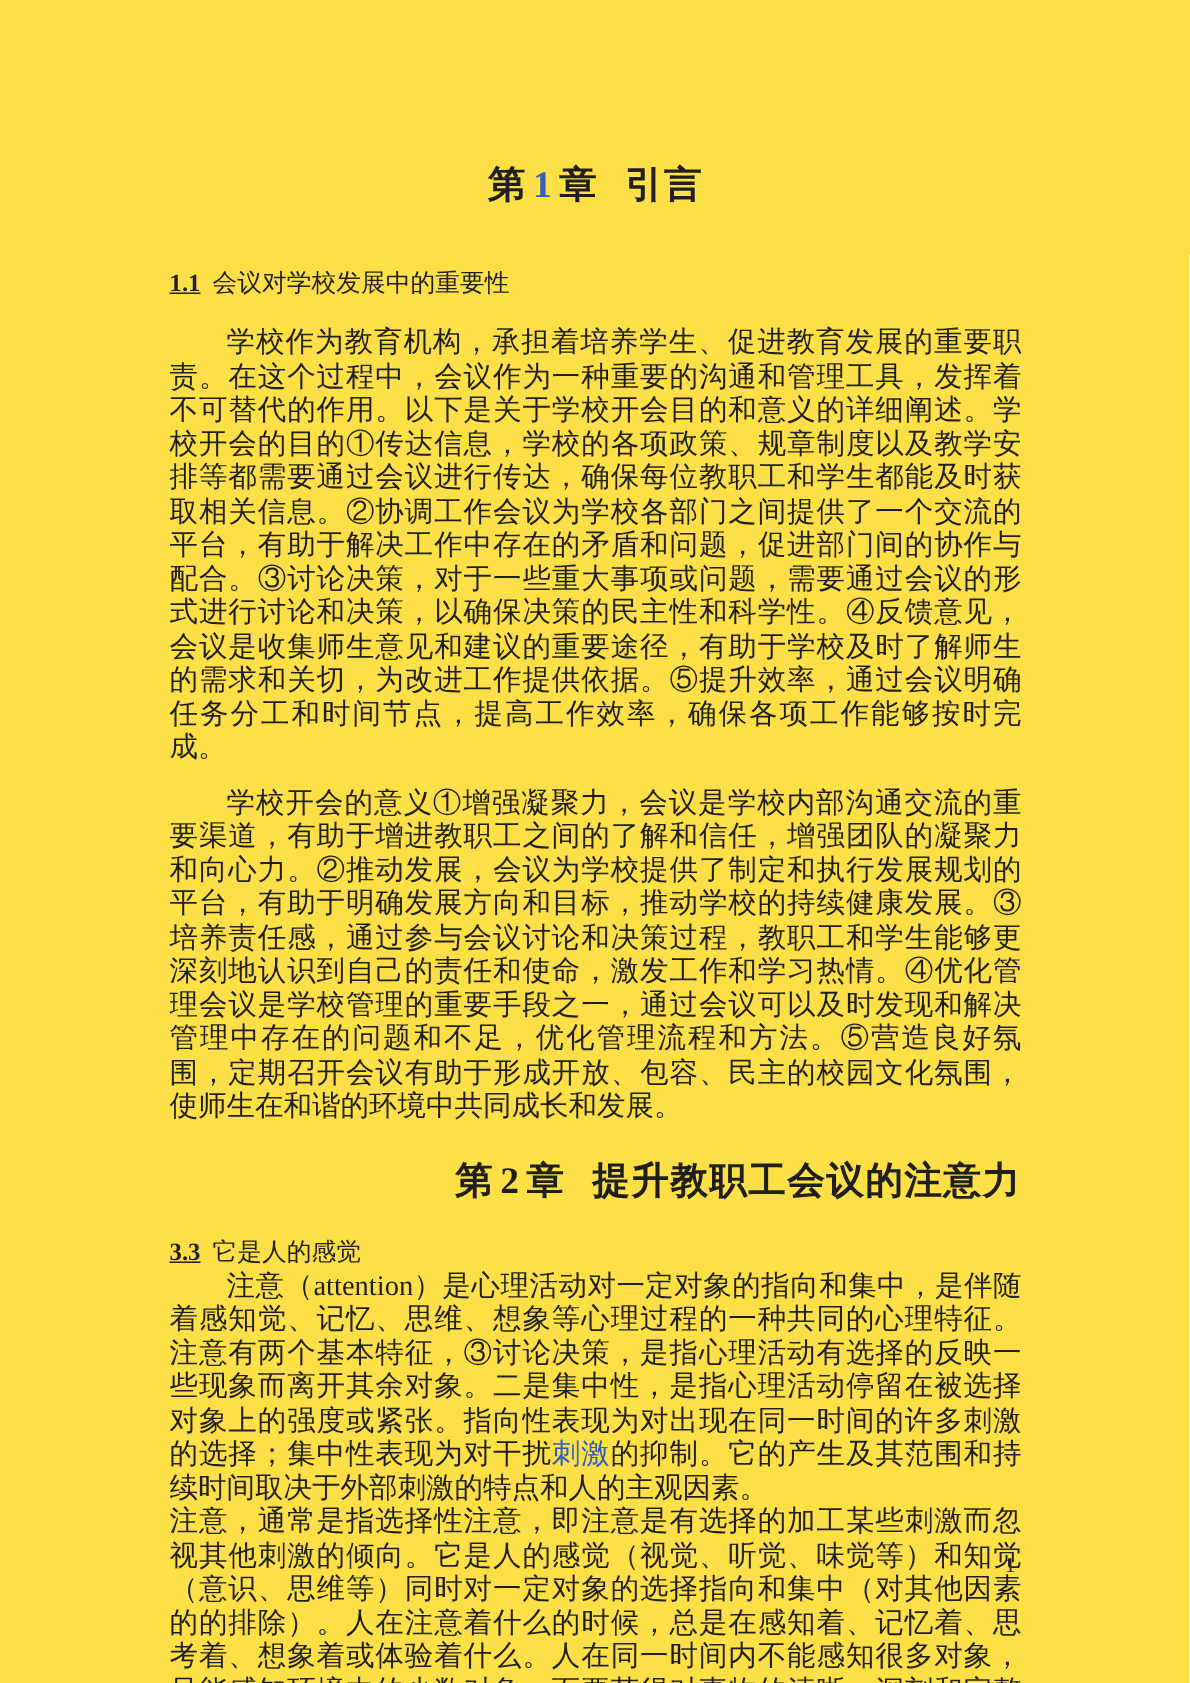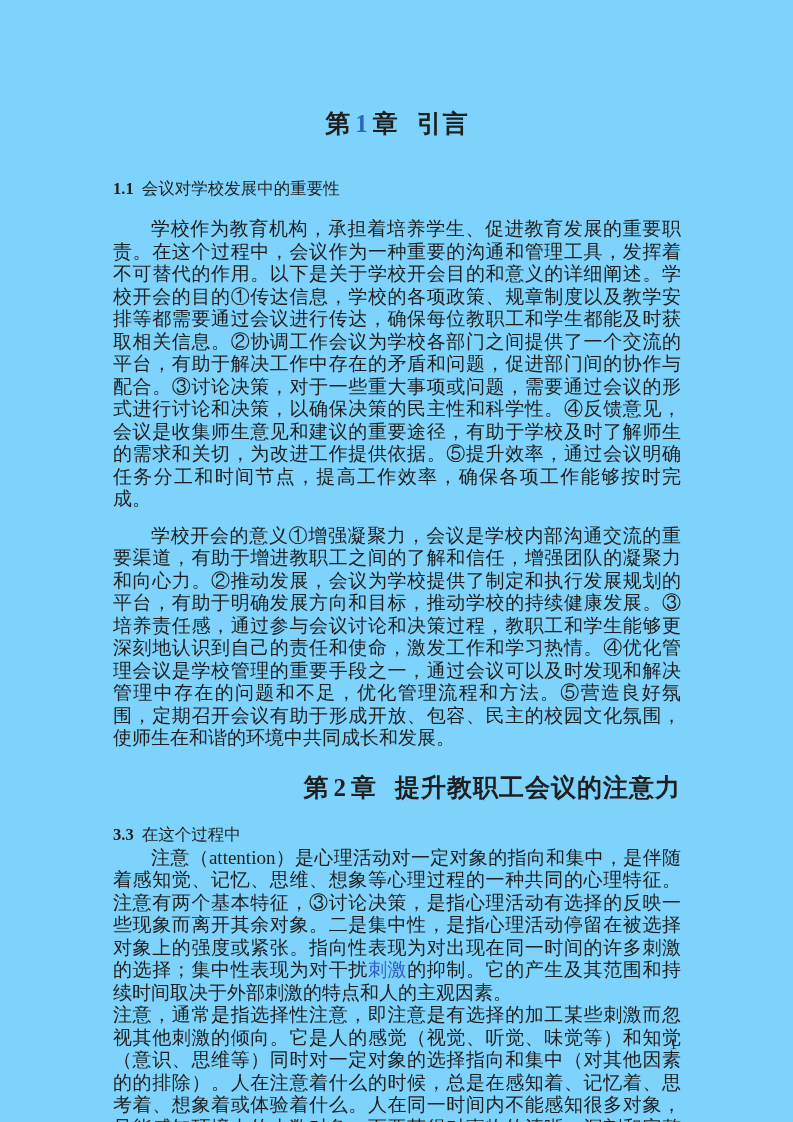--- a/index.html
+++ b/index.html
@@ -5,21 +5,21 @@
   html, body {
     margin: 0;
     padding: 0;
     background: #ffffff;
   }
   .page {
     position: relative;
     width: 793px;
     height: 1122px;
     margin: 0 auto;
-    background: #7dd3fc;
+    background: #fde047;
     box-sizing: border-box;
     padding: 104px 112px 0 113px;
     font-family: "Liberation Serif", "DejaVu Serif", serif;
     color: var(--text, #1f1f1f);
     overflow: hidden;
   }
   .chapter-title {
     margin: 0;
     text-align: center;
     font-family: "Liberation Sans", "DejaVu Sans", sans-serif;
@@ -42,20 +42,21 @@
   .chapter-title.ch1 { margin-bottom: 34px; }
   .chapter-title.ch2 { margin-top: 18px; text-align: right; }
   .section-heading {
     font-size: 16.5px;
     line-height: 24px;
     margin: 0 0 17px 0;
   }
   .section-heading .sec-num {
     font-weight: bold;
     margin-right: 8px;
+    text-decoration: underline;
   }
   .section-heading.s2 { margin: 16px 0 0 0; }
   p.body {
     margin: 0;
     font-size: 19px;
     line-height: 22.5px;
     text-align: justify;
     text-justify: inter-ideograph;
   }
   p.body.indent { text-indent: 2em; }
@@ -88,21 +89,21 @@
 
   <p class="body indent">学校作为教育机构，承担着培养学生、促进教育发展的重要职责。在这个过程中，会议作为一种重要的沟通和管理工具，发挥着不可替代的作用。以下是关于学校开会目的和意义的详细阐述。学校开会的目的①传达信息，学校的各项政策、规章制度以及教学安排等都需要通过会议进行传达，确保每位教职工和学生都能及时获取相关信息。②协调工作会议为学校各部门之间提供了一个交流的平台，有助于解决工作中存在的矛盾和问题，促进部门间的协作与配合。③讨论决策，对于一些重大事项或问题，需要通过会议的形式进行讨论和决策，以确保决策的民主性和科学性。④反馈意见，会议是收集师生意见和建议的重要途径，有助于学校及时了解师生的需求和关切，为改进工作提供依据。⑤提升效率，通过会议明确任务分工和时间节点，提高工作效率，确保各项工作能够按时完成。</p>
 
   <p class="body indent spaced">学校开会的意义①增强凝聚力，会议是学校内部沟通交流的重要渠道，有助于增进教职工之间的了解和信任，增强团队的凝聚力和向心力。②推动发展，会议为学校提供了制定和执行发展规划的平台，有助于明确发展方向和目标，推动学校的持续健康发展。③培养责任感，通过参与会议讨论和决策过程，教职工和学生能够更深刻地认识到自己的责任和使命，激发工作和学习热情。④优化管理会议是学校管理的重要手段之一，通过会议可以及时发现和解决管理中存在的问题和不足，优化管理流程和方法。⑤营造良好氛围，定期召开会议有助于形成开放、包容、民主的校园文化氛围，使师生在和谐的环境中共同成长和发展。</p>
 
   <h1 class="chapter-title ch2">
     <span>第</span><span class="ch-num">2</span><span>章</span><span class="title-text">提升教职工会议的注意力</span>
   </h1>
 
   <div class="section-heading s2">
-    <span class="sec-num">3.3</span><span class="sec-title">在这个过程中</span>
+    <span class="sec-num">3.3</span><span class="sec-title">它是人的感觉</span>
   </div>
 
   <p class="body indent"><span>注意（attention）是心理活动对一定对象的指向和集中，是伴随着感知觉、记忆、思维、想象等心理过程的一种共同的心理特征。注意有两个基本特征，③讨论决策，是指心理活动有选择的反映一些现象而离开其余对象。二是集中性，是指心理活动停留在被选择对象上的强度或紧张。指向性表现为对出现在同一时间的许多刺激的选择；集中性表现为对干扰</span><a class="inline-link">刺激</a><span>的抑制。它的产生及其范围和持续时间取决于外部刺激的特点和人的主观因素。</span></p>
 
   <p class="body">注意，通常是指选择性注意，即注意是有选择的加工某些刺激而忽视其他刺激的倾向。它是人的感觉（视觉、听觉、味觉等）和知觉（意识、思维等）同时对一定对象的选择指向和集中（对其他因素的的排除）。人在注意着什么的时候，总是在感知着、记忆着、思考着、想象着或体验着什么。人在同一时间内不能感知很多对象，只能感知环境中的少数对象。而要获得对事物的清晰、深刻和完整的反映，就需要使心理活动有选择地指向有关的对象。人在清醒的时候，每一瞬间总是注意着某种事物。通常所谓“没有注意”，只不过是对当前所应当指向的事物没有注意，而注意了其他无关的事物。</p>
 
   <div class="page-number">1</div>
 
 </div>
 

